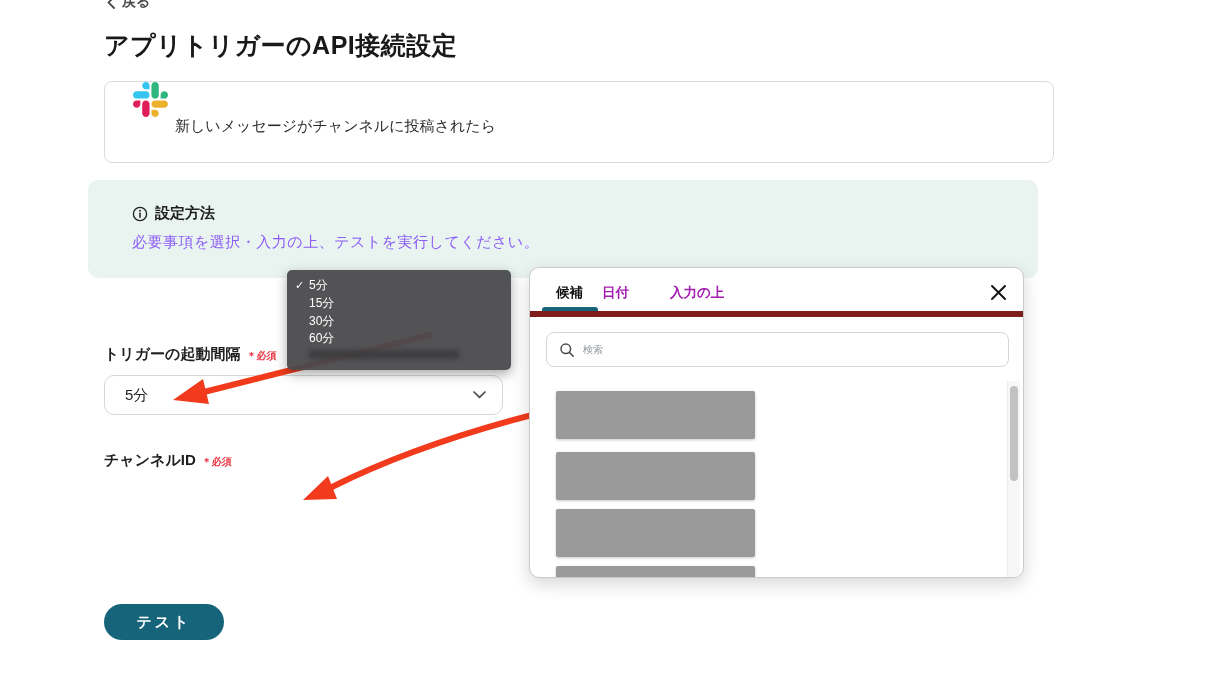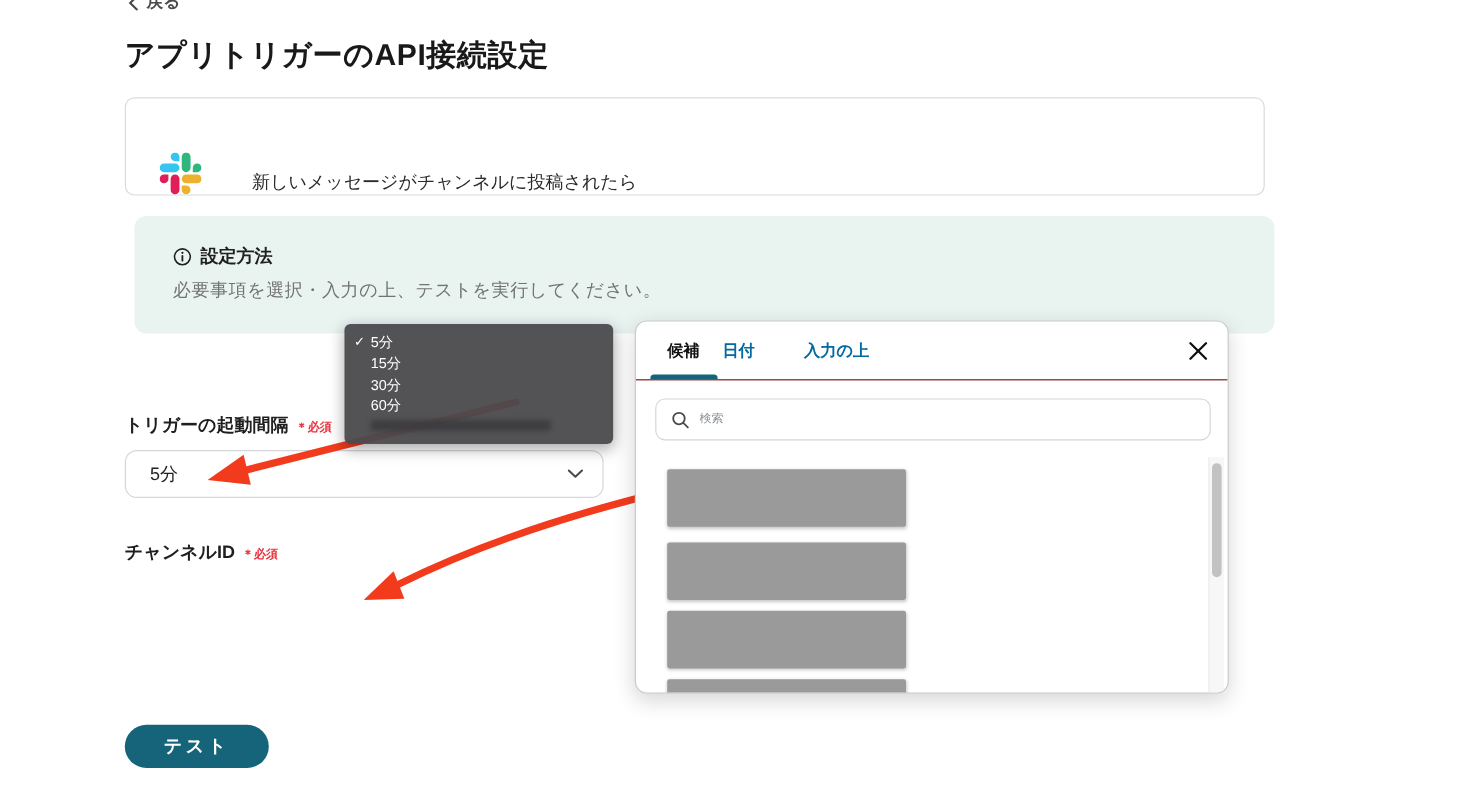--- a/index.html
+++ b/index.html
@@ -7,27 +7,27 @@
   body { font-family:"Liberation Sans","DejaVu Sans",sans-serif; }
   .stage { position:relative; width:1227px; height:673px; background:#fff; overflow:hidden; }
 
   
   .back-link { position:absolute; left:106px; top:-7px; display:flex; align-items:center; gap:6px;
     font-size:14px; font-weight:600; color:#4b4b4b; cursor:pointer; }
   .page-title { position:absolute; left:104px; top:29px; font-size:25px; font-weight:700; color:#191919; letter-spacing:.5px; }
 
   
   .trigger-card { position:absolute; left:104px; top:81px; width:950px; height:82px; background:#fff;
-    border:1px solid #d9dbdd; border-radius:8px; display:flex; align-items:flex-end; padding-left:28px; }
+    border:1px solid #d9dbdd; border-radius:8px; display:flex; align-items:flex-start; padding-left:28px;flex-direction:column; }
   .trigger-card .desc { margin-left:42px; font-size:15px; color:#2b2b2b; }
 
   
-  .info-box { position:absolute; left:112px; top:180px; width:950px; height:98px; background:#e9f4f1; border-radius:10px; padding:24px 32px; }
+  .info-box { position:absolute; left:88px; top:180px; width:950px; height:98px; background:#e9f4f1; border-radius:10px; padding:24px 44px; }
   .info-heading { display:flex; align-items:center; gap:7px; font-size:15px; font-weight:700; color:#1f1f1f; }
-  .info-body { margin-top:10px; font-size:15px; color:#737373; letter-spacing:.5px; }
+  .info-body { margin-top:10px; font-size:15px; color:#8b5cf6; letter-spacing:.5px; }
 
   
   .field-label { position:absolute; left:104px; font-size:15px; font-weight:700; color:#1f1f1f; }
   .required-badge { font-size:10px; font-weight:700; color:#e8323e; margin-left:6px; }
   .select-box { position:absolute; left:104px; top:375px; width:399px; height:40px; background:#fff;
     border:1px solid #d5d7d9; border-radius:10px; display:flex; align-items:center; padding:0 16px 0 20px;
     font-size:15px; color:#222; cursor:pointer; }
   .select-box .chev { margin-left:auto; display:flex; }
   .text-input { position:absolute; left:104px; top:480px; width:399px; height:40px; background:#fff;
     border:1px solid #d5d7d9; border-radius:10px; padding:0 20px; font-size:15px; color:#222;
@@ -44,22 +44,22 @@
   .dd-item { position:relative; height:17.8px; line-height:17.8px; padding-left:22px; font-size:12px; color:#fff; cursor:pointer; }
   .dd-item .check { position:absolute; left:8px; top:0; font-size:11px; }
   .dd-blur-hint { margin:2px 0 0 22px; width:150px; height:9px; background:#39393c; border-radius:2px; filter:blur(2px); opacity:.8; }
 
   
   .arrows { position:absolute; left:0; top:0; z-index:10; pointer-events:none; }
 
   
   .popup { position:absolute; left:529px; top:267px; width:495px; height:311px; z-index:20; background:#fff;
     border:1px solid #c8cacc; border-radius:10px; box-shadow:0 6px 18px rgba(0,0,0,.16); overflow:hidden; }
-  .tabbar { position:relative; height:49px; border-bottom:1px solid #7f1d1d; }
-  .tab { position:absolute; top:16px; font-size:13.5px; color:#0369a1; font-weight:600; cursor:pointer; }
+  .tabbar { position:relative; height:49px; border-bottom:6px solid #7f1d1d; }
+  .tab { position:absolute; top:16px; font-size:13.5px; color:#a21caf; font-weight:600; cursor:pointer; }
   .tab.active { color:#111; font-weight:700; }
   .tab-underline { position:absolute; left:12px; bottom:0; width:56px; height:4px; background:#15647a; border-radius:3px 3px 0 0; }
   .popup-close { position:absolute; right:14px; top:13px; width:22px; height:22px; display:flex; align-items:center; justify-content:center; cursor:pointer; }
   .search-box { position:absolute; left:16px; top:64px; width:463px; height:35px; border:1px solid #d4d6d8; border-radius:8px;
     display:flex; align-items:center; padding:0 10px 0 12px; gap:8px; background:#fff; }
   .search-box input { border:none; outline:none; flex:1; font-size:10px; color:#222; font-family:"Liberation Sans","DejaVu Sans",sans-serif; }
   .search-box input::placeholder { color:#8e9398; }
   .skel { position:absolute; left:26px; width:199px; height:48px; background:#9a9a9b; border-radius:2px;
     box-shadow:0 1px 3px rgba(0,0,0,.22); }
   .scroll-track { position:absolute; right:3px; top:113px; bottom:0; width:13px; background:#f7f7f7; border-left:1px solid #ececec; }

